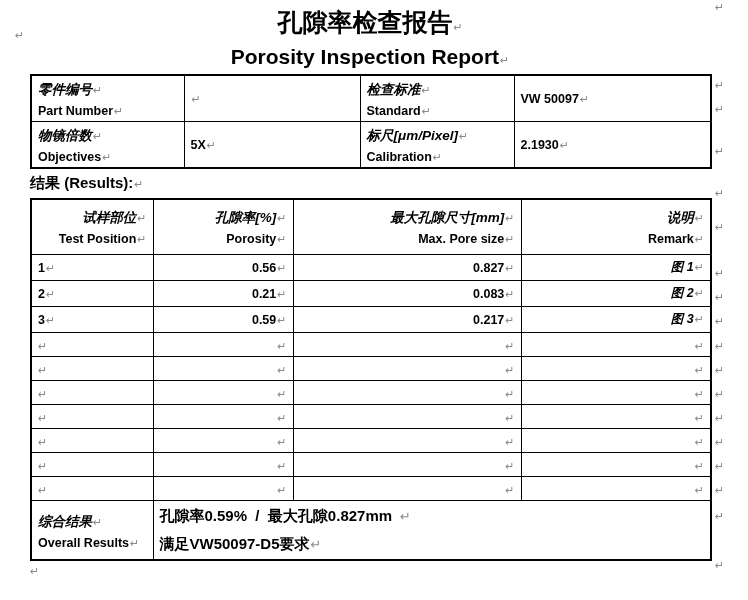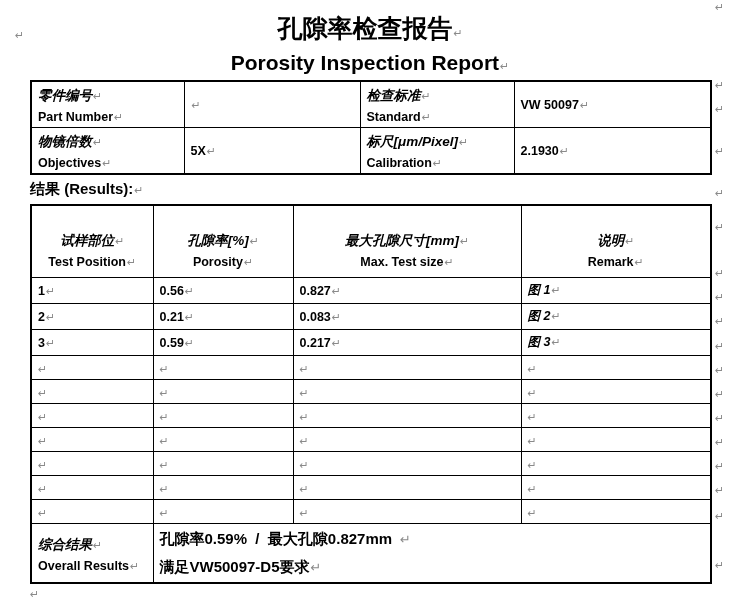--- a/index.html
+++ b/index.html
@@ -4,39 +4,39 @@
 <style>
   html,body{margin:0;padding:0;}
   body{
     width:748px;height:600px;background:#ffffff;color:#000;
     font-family:"Liberation Sans","DejaVu Sans",sans-serif;
     position:relative;overflow:hidden;
   }
   .content{position:absolute;left:30px;top:0;width:680px;}
   .title-zh{
     text-align:center;font-family:"DejaVu Serif","Liberation Serif",serif;
-    font-size:25px;font-weight:700;line-height:30px;padding-top:14px;white-space:nowrap;
+    font-size:25px;font-weight:700;line-height:30px;padding-top:8px;white-space:nowrap;
   }
   .title-en{
     text-align:center;font-size:21px;font-weight:700;line-height:27px;white-space:nowrap;
   }
   .sec{font-size:15px;font-weight:700;line-height:19px;white-space:nowrap;}
   .sec.settings{margin-top:24px;margin-bottom:2px;}
   .sec.results{margin-top:4px;margin-bottom:4px;}
   table{border-collapse:collapse;table-layout:fixed;width:680px;border:2px solid #000;}
   td{border:1.5px solid #000;padding:1px 6px;vertical-align:middle;overflow:hidden;}
   .c-zh{font-size:13.5px;font-weight:700;line-height:25px;white-space:nowrap;font-style:italic;}
   .c-en{font-size:12.5px;font-weight:700;line-height:16px;white-space:nowrap;}
   .val{font-size:12.5px;font-weight:700;white-space:nowrap;}
   
   .settings-table tr{height:43px;}
   
-  .results-table .hdr{height:48px;text-align:center;vertical-align:top;padding-top:22px;}
+  .results-table .hdr{height:48px;text-align:right;vertical-align:top;padding-top:5px;}
   .results-table .drow{height:24px;}
-  .results-table .ctr{text-align:left;}
+  .results-table .ctr{text-align:right;}
   .results-table .lft{text-align:left;}
   .results-table .drow td{padding-top:0;padding-bottom:0;}
   .ov-cell{vertical-align:middle;}
   .ov-big{font-size:15px;font-weight:700;line-height:27px;white-space:pre-wrap;}
   .results-table .orow{height:51px;}
   
   .pm{
     color:#8a8a8a;font-size:11px;font-weight:400;
     font-family:"DejaVu Sans",sans-serif;letter-spacing:0;
   }
@@ -110,21 +110,21 @@
       <td class="hdr">
         <div class="c-zh"><span>试样部位</span><span class="pm inl">↵</span></div>
         <div class="c-en"><span>Test Position</span><span class="pm inl">↵</span></div>
       </td>
       <td class="hdr">
         <div class="c-zh"><span>孔隙率[%]</span><span class="pm inl">↵</span></div>
         <div class="c-en"><span>Porosity</span><span class="pm inl">↵</span></div>
       </td>
       <td class="hdr">
         <div class="c-zh"><span>最大孔隙尺寸[mm]</span><span class="pm inl">↵</span></div>
-        <div class="c-en"><span>Max. Test size</span><span class="pm inl">↵</span></div>
+        <div class="c-en"><span>Max. Pore size</span><span class="pm inl">↵</span></div>
       </td>
       <td class="hdr">
         <div class="c-zh"><span>说明</span><span class="pm inl">↵</span></div>
         <div class="c-en"><span>Remark</span><span class="pm inl">↵</span></div>
       </td>
     </tr>
     <tr class="drow">
       <td class="lft val"><span>1</span><span class="pm inl">↵</span></td>
       <td class="ctr val"><span>0.56</span><span class="pm inl">↵</span></td>
       <td class="ctr val"><span>0.827</span><span class="pm inl">↵</span></td>

